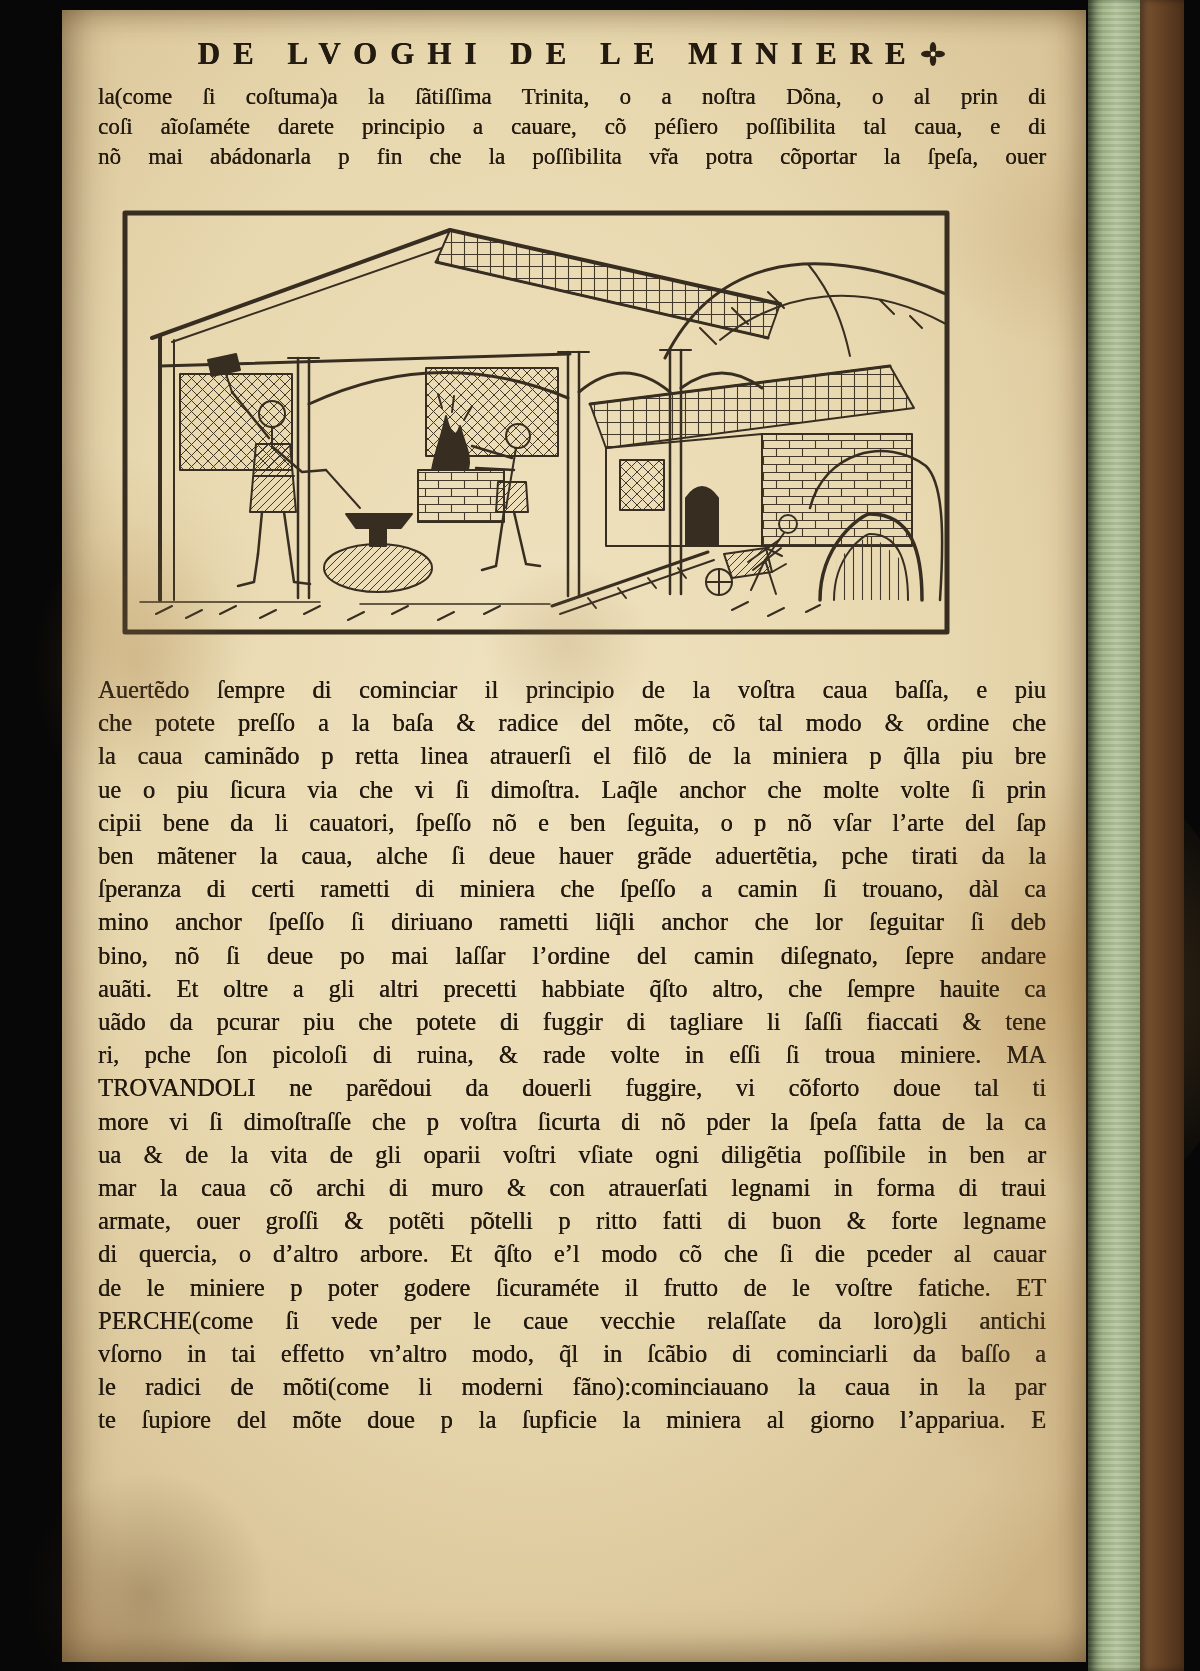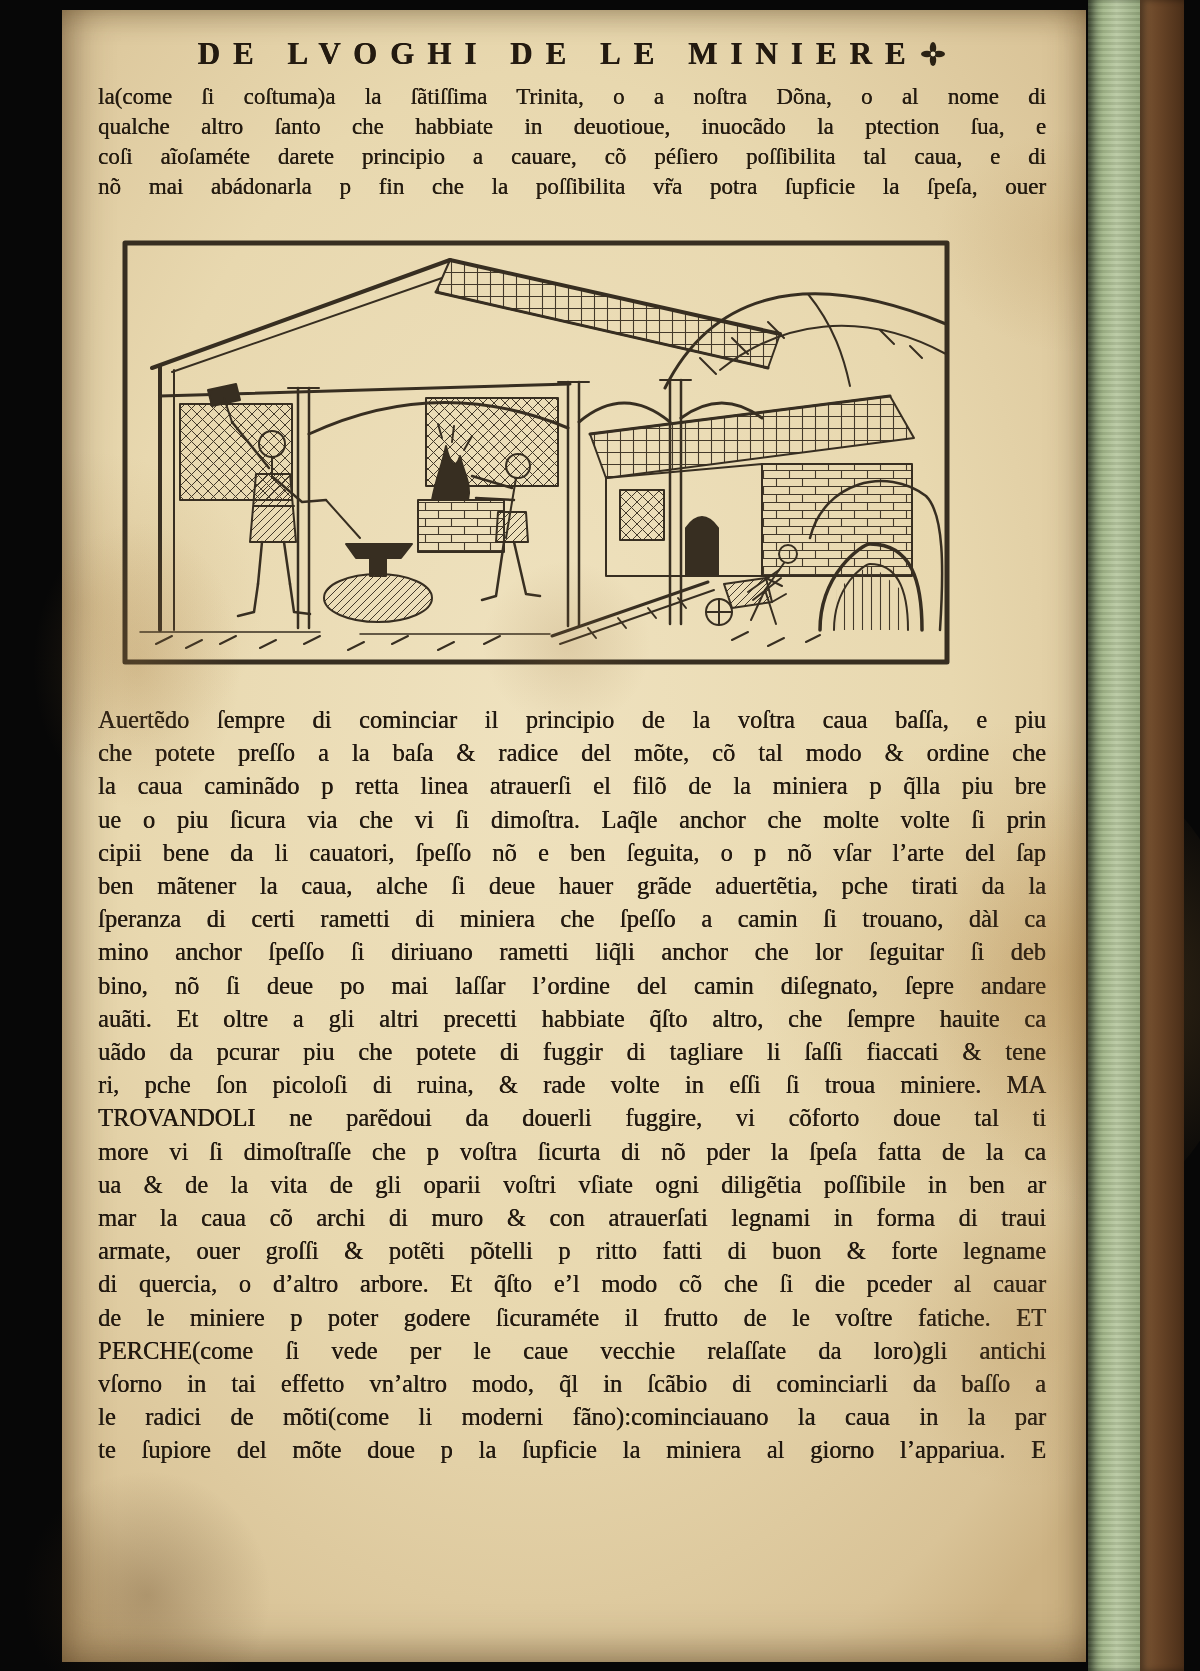--- a/index.html
+++ b/index.html
@@ -90,24 +90,23 @@
         <ellipse cx="14" cy="8" rx="3.2" ry="6"></ellipse>
         <ellipse cx="14" cy="20" rx="3.2" ry="6"></ellipse>
         <ellipse cx="8" cy="14" rx="6" ry="3.2"></ellipse>
         <ellipse cx="20" cy="14" rx="6" ry="3.2"></ellipse>
         <circle cx="14" cy="14" r="2.4" fill="#efe2bf"></circle>
       </g>
     </svg>
   </div>
 
   <div class="intro">
-      <div class="line">la(come ſi coſtuma)a la ſãtiſſima Trinita, o a noſtra Dõna, o al nome di</div>
-      <div class="line">qualche altro ſanto che habbiate in deuotioue, inuocãdo la ptection ſua, e</div>
+      <div class="line">la(come ſi coſtuma)a la ſãtiſſima Trinita, o a noſtra Dõna, o al prin di</div>
       <div class="line">coſi aĩoſaméte darete principio a cauare, cõ péſiero poſſibilita tal caua, e di</div>
-      <div class="line">nõ mai abádonarla p fin che la poſſibilita vr̃a potra ſupficie la ſpeſa, ouer</div>
+      <div class="line">nõ mai abádonarla p fin che la poſſibilita vr̃a potra cõportar la ſpeſa, ouer</div>
     </div>
 
   <div class="woodcut">
     <svg viewBox="0 0 832 429" width="832" height="429" aria-hidden="true">
       <defs>
         <pattern id="px" width="11" height="11" patternUnits="userSpaceOnUse">
           <path d="M0 11 L11 0 M0 0 L11 11" stroke="#43392a" stroke-width="1"></path>
         </pattern>
         <pattern id="pd" width="8" height="8" patternUnits="userSpaceOnUse">
           <path d="M0 8 L8 0" stroke="#43392a" stroke-width="1"></path>

